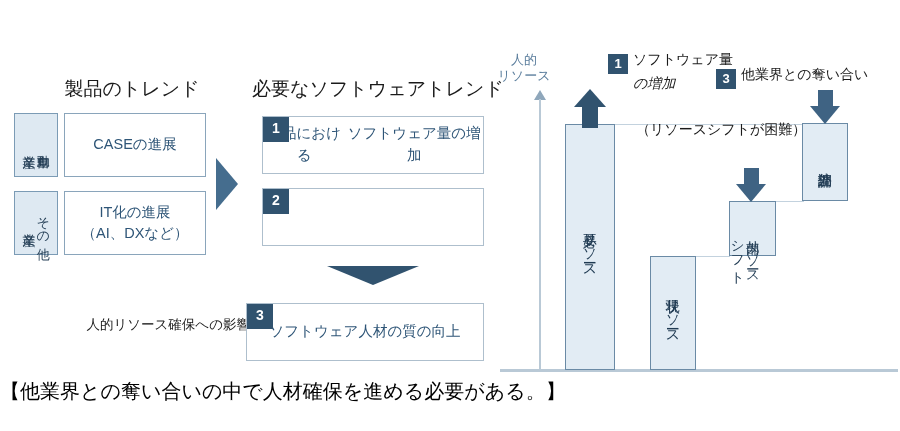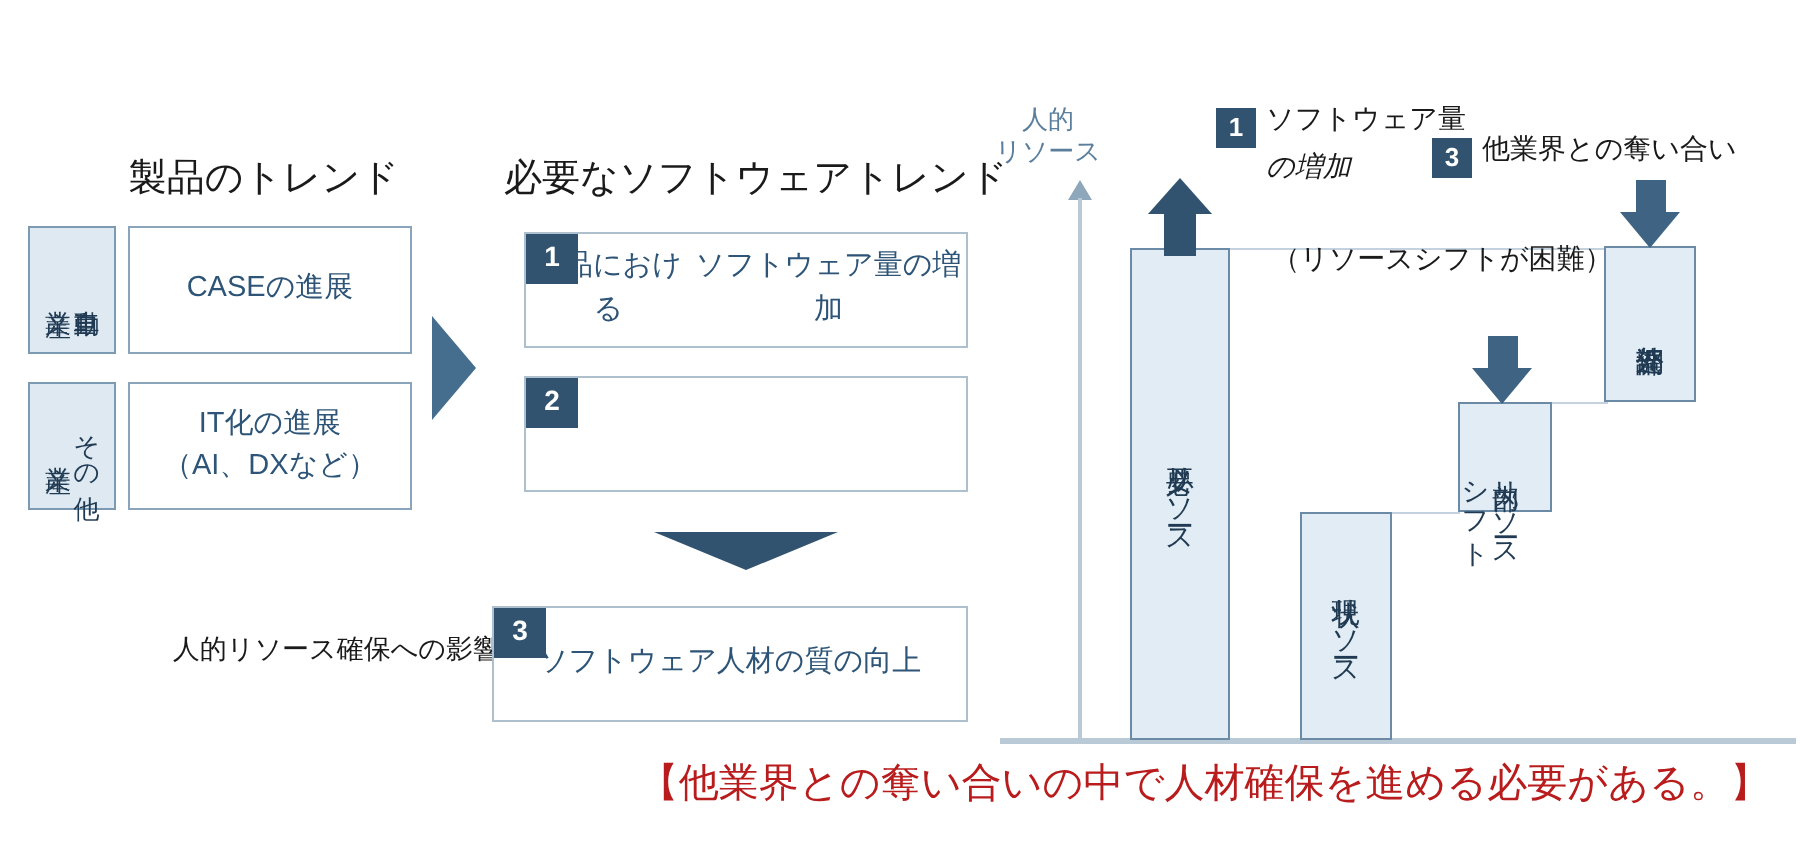--- a/index.html
+++ b/index.html
@@ -113,22 +113,22 @@
   
   .anno{white-space:nowrap;font-size:14px;color:#1a1a1a;line-height:1.3;}
   .anno .badge-s{
     display:inline-flex;align-items:center;justify-content:center;
     background:#31536f;color:#fff;font-size:13px;font-weight:700;
     width:20px;height:20px;vertical-align:-4px;margin-right:5px;
   }
 
   
   .caption{
-    position:absolute;left:0;right:15px;text-align:right;
-    font-size:20px;color:#b91c1c;white-space:nowrap;
+    position:absolute;left:0;right:4px;text-align:left;
+    font-size:20px;color:#000000;white-space:nowrap;
   }
 </style>
 </head>
 <body>
 
 <div class="abs hdr" style="left:42px;top:48px;width:180px;">製品のトレンド</div>
 
 <div class="abs hdr" style="left:252px;top:48px;width:230px;">必要なソフトウェアトレンド</div>
 
 <div class="abs tag" style="left:14px;top:85px;width:44px;height:64px;">

